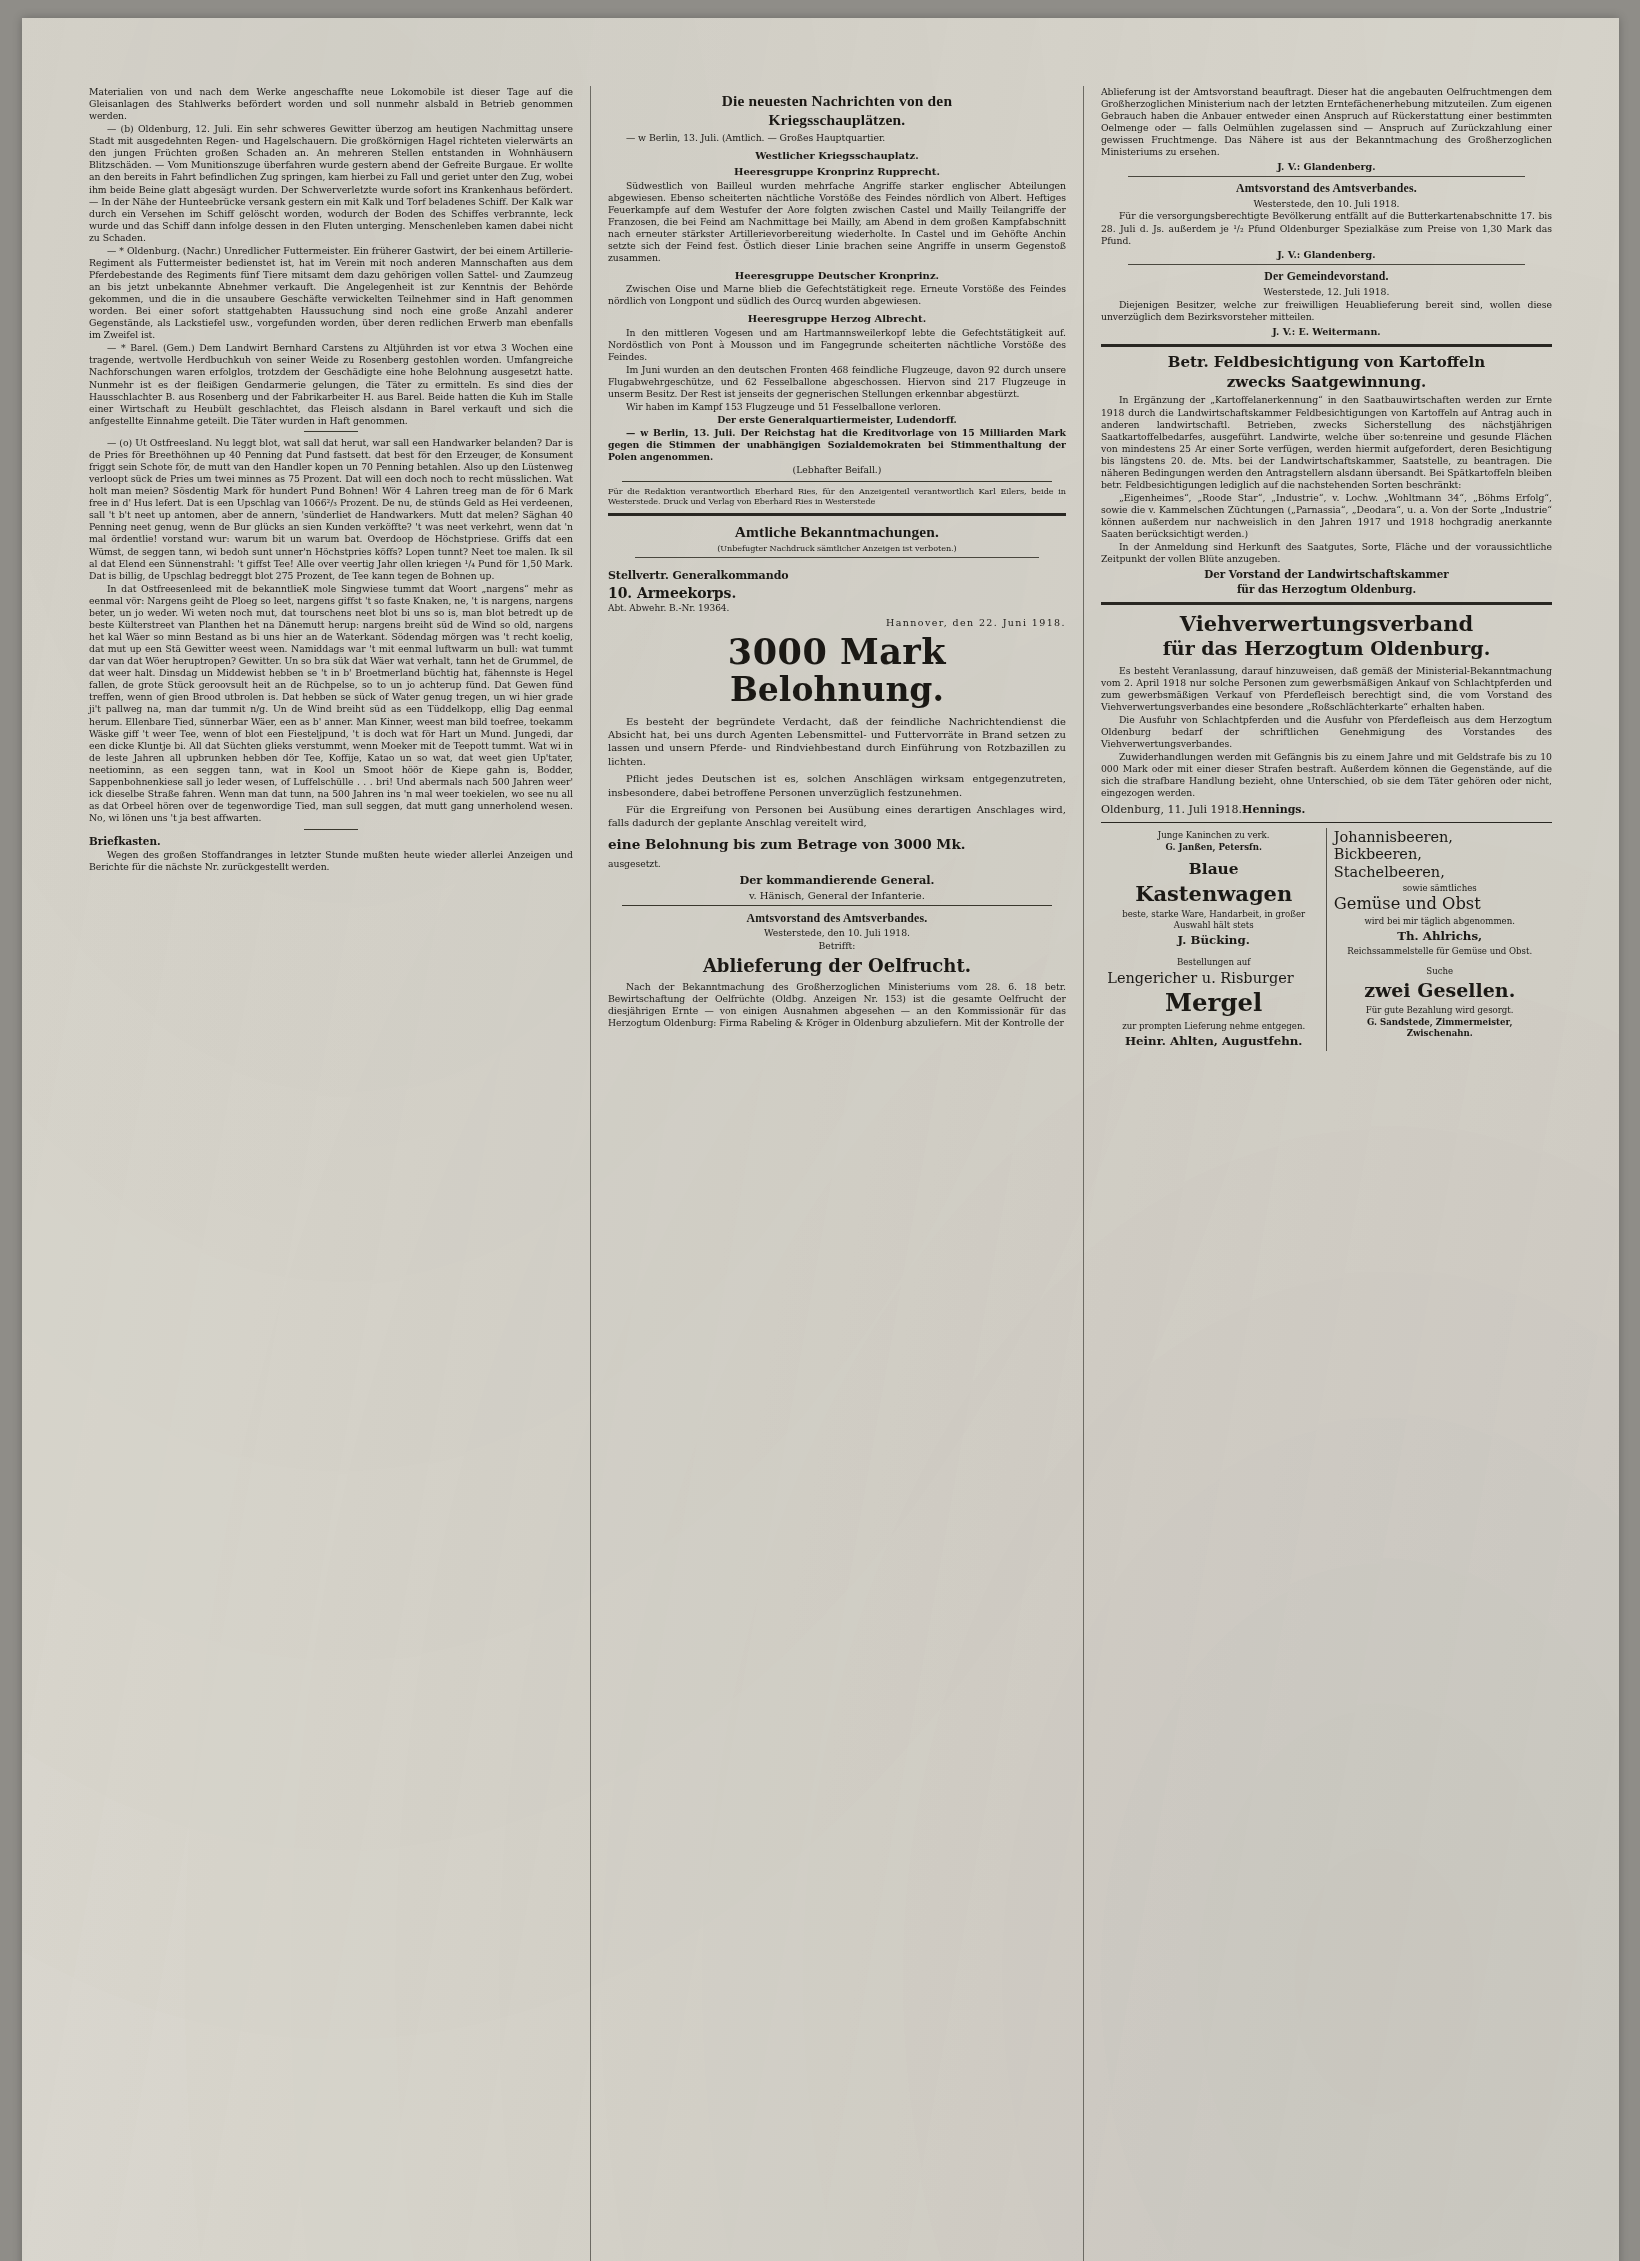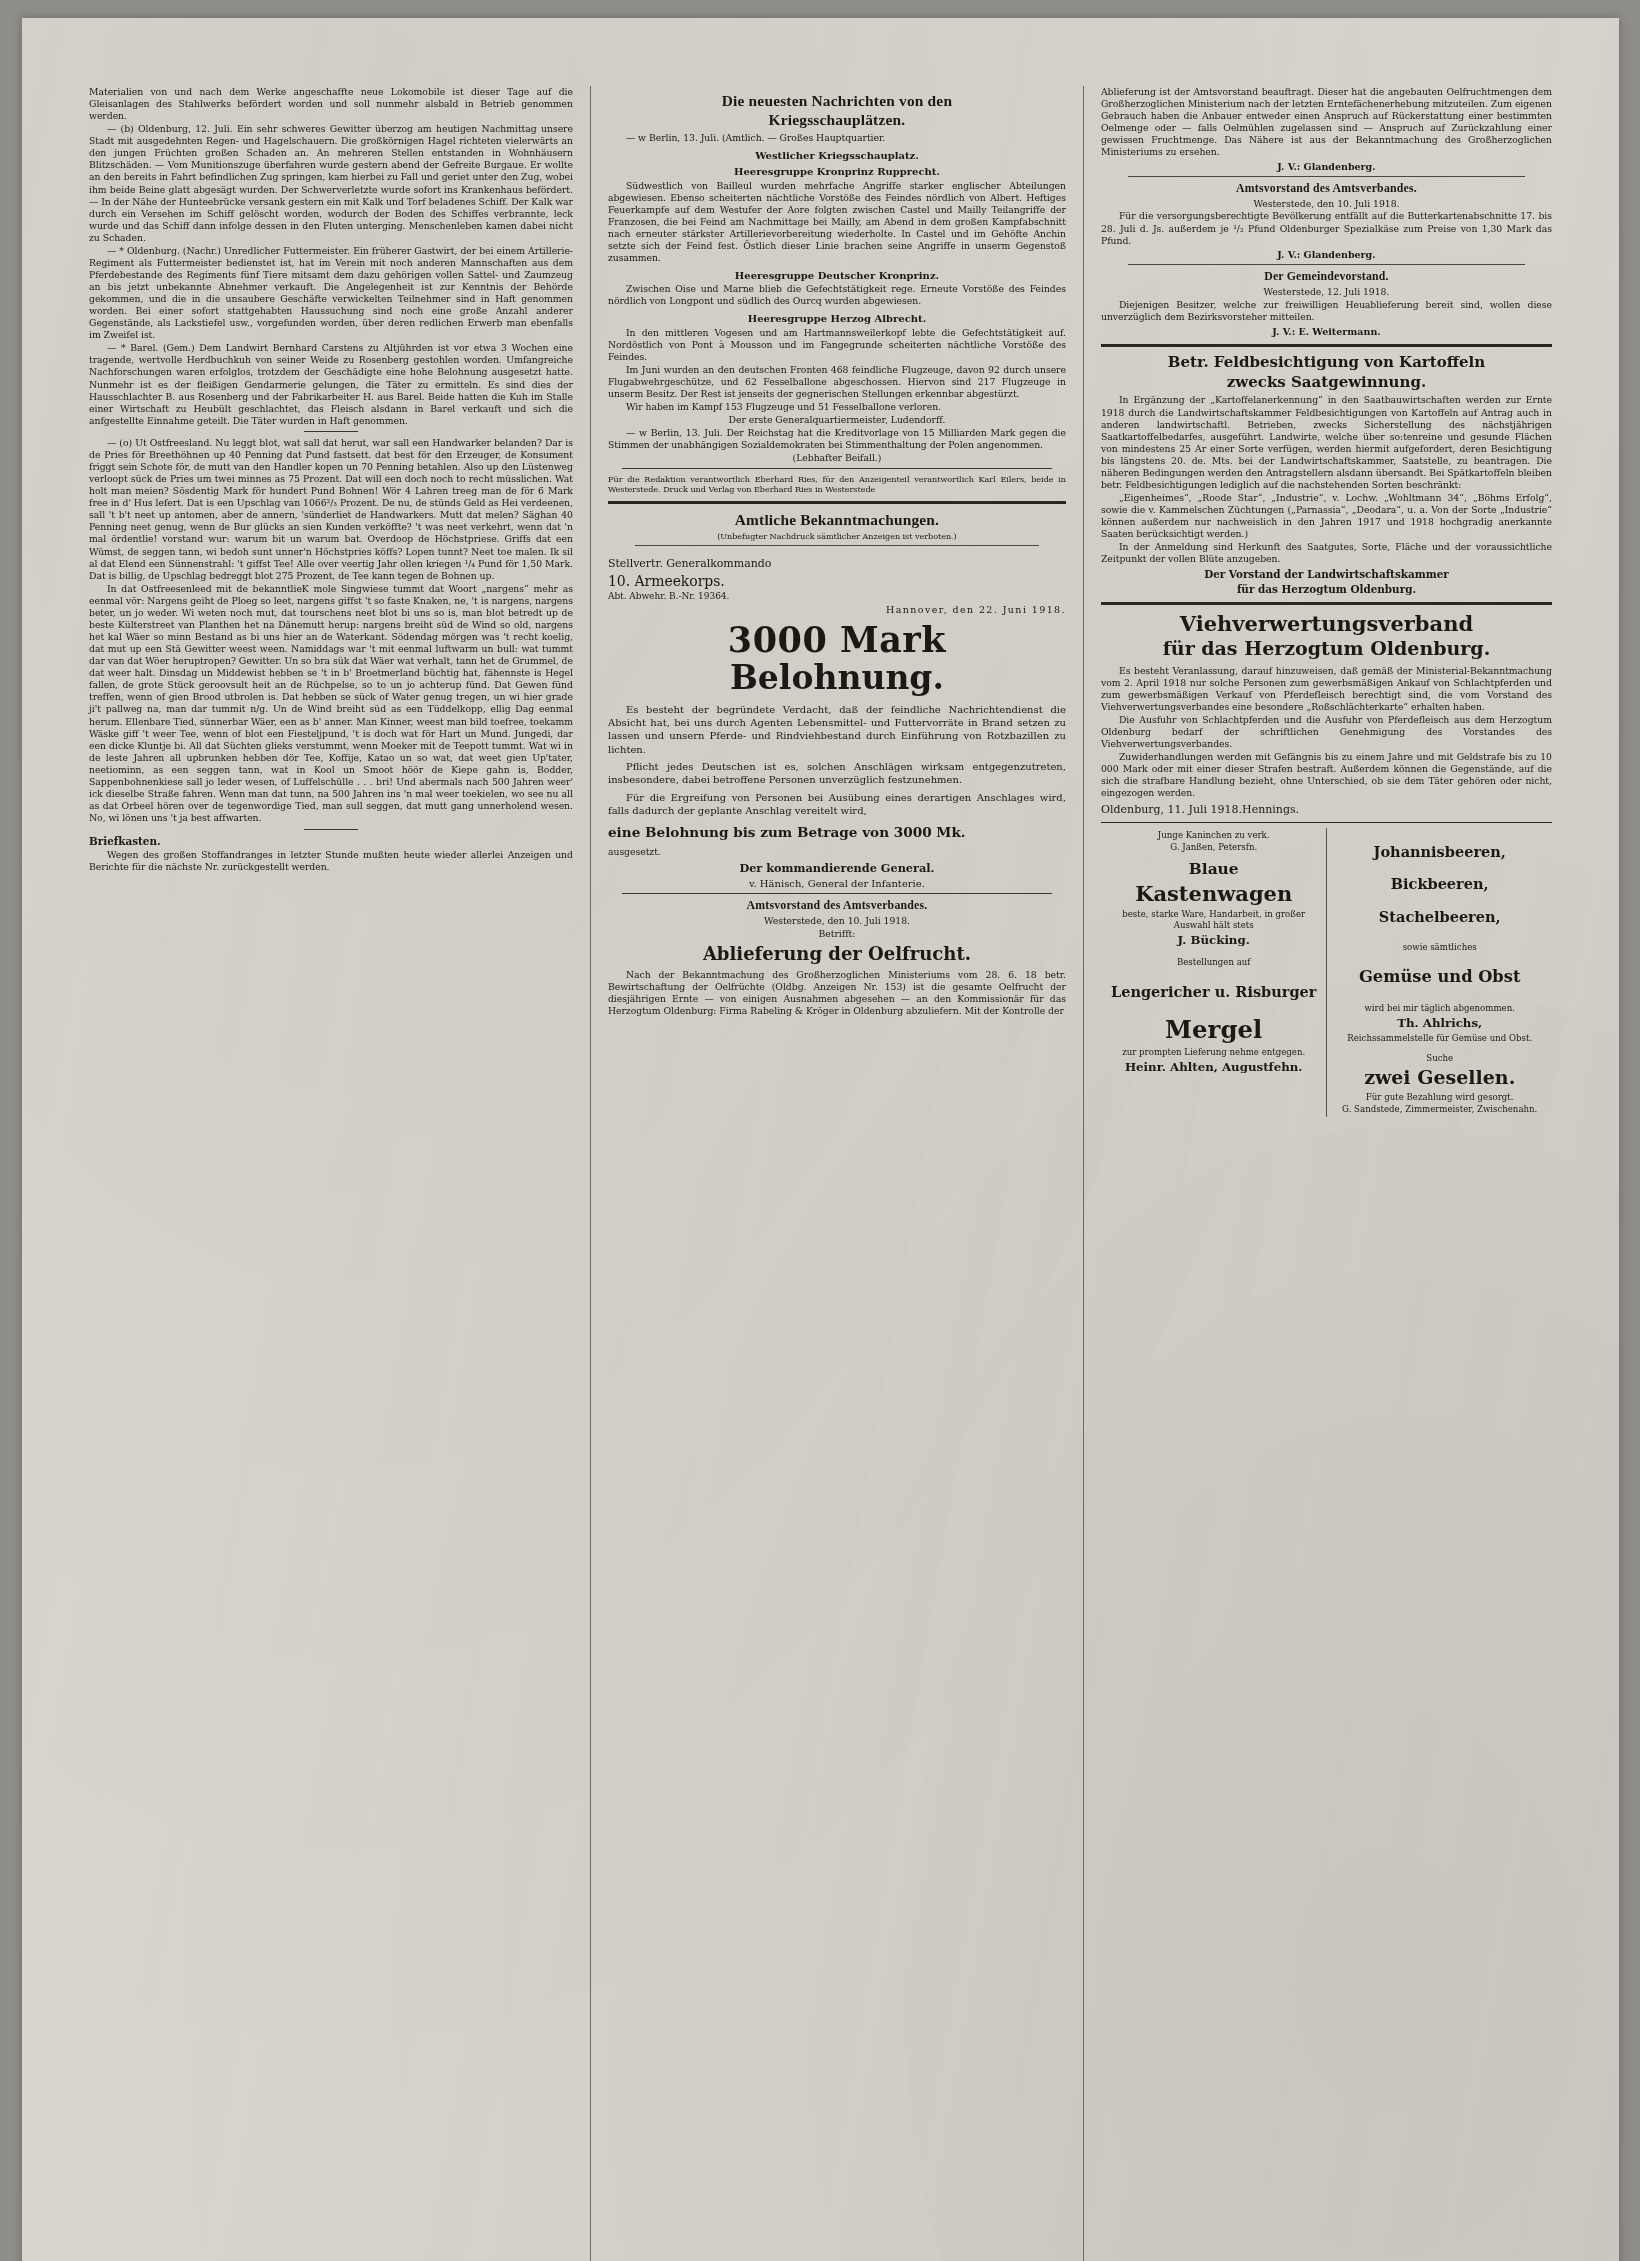--- a/index.html
+++ b/index.html
@@ -148,37 +148,37 @@
   }
   .ad-title-md {
     font-family: "DejaVu Serif", serif;
     font-weight: bold;
     text-align: center;
     font-size: 15px;
     line-height: 1.2;
     margin: 3.6px 0 3.6px;
   }
 
-  .bold { font-weight: normal; }
+  .bold { font-weight: bold; }
 
   .small-ads {
     display: flex;
     border-top: 1.4px solid #2b2924;
     margin-top: 6.3px;
     padding-top: 4.5px;
   }
   .small-ad {
     box-sizing: border-box;
     padding: 0 6.3px;
   }
   .small-ad + .small-ad { border-left: 0.9px solid #55534c; }
   .sa-text { font-size: 8.6px; text-align: center; line-height: 1.25; margin: 2px 0;}
   .sa-name { font-weight: bold; font-size: 11.8px; text-align: center; margin: 2.7px 0;}
   .sa-big { font-weight: bold; font-size: 21px; text-align: center; line-height: 1.1; margin: 3.6px 0;}
-  .sa-mid { font-weight: bold; font-size: 14.5px; text-align: center; line-height: 1.15; margin: 16px 0;}
+  .sa-mid { font-weight: normal; font-size: 14.5px; line-height: 1.15; margin: 1px 0;}
 
   .date-line { font-size: 9.5px; text-align: right; margin: 1.8px 0; }
   .spaced { letter-spacing: 1.4px; }
   .tiny { font-size: 8.1px; line-height: 1.25; }
   .belohnung-text { font-size: 10px; line-height: 1.32; text-align: justify; margin: 4.5px 0; text-indent: 18px;}
   .mark-line { font-weight: bold; font-size: 13.6px; margin: 6.3px 0; }
 </style>
 </head>
 <body>
 

